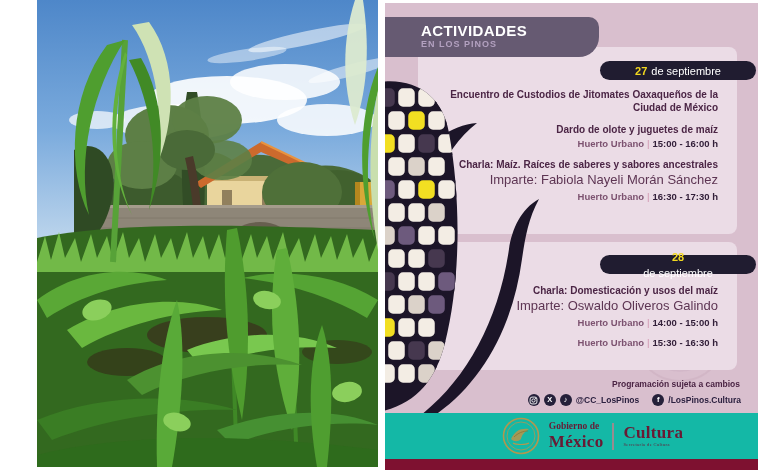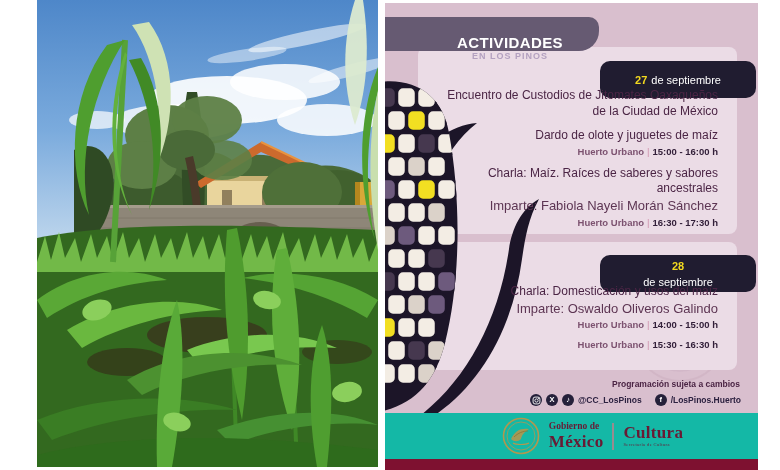--- a/index.html
+++ b/index.html
@@ -3,35 +3,35 @@
 <meta charset="utf-8">
 <style>
   html,body{margin:0;padding:0;background:#ffffff;}
   .stage{position:relative;width:780px;height:470px;background:#ffffff;overflow:hidden;
          font-family:"Liberation Sans",sans-serif;}
   
   .photo{position:absolute;left:37px;top:0;width:341px;height:467px;overflow:hidden;}
   .photo svg{display:block;width:100%;height:100%;}
   
   .poster{position:absolute;left:385px;top:3px;width:373px;height:410px;background:#d9bfce;overflow:hidden;}
-  .header-banner{position:absolute;left:0;top:14px;width:214px;height:34px;background:#665a72;
-    border-radius:0 10px 20px 0;box-sizing:border-box;padding:18px 0 0 36px;z-index:5;text-align:center;}
+  .header-banner{position:absolute;left:0;top:14px;width:214px;height:40px;background:#665a72;
+    border-radius:0 10px 20px 0;box-sizing:border-box;padding:6px 0 0 36px;z-index:5;}
   .header-title{font-size:15px;font-weight:bold;color:#ffffff;letter-spacing:.4px;line-height:1;}
   .header-sub{font-size:9px;font-weight:bold;color:#b3a1c0;letter-spacing:1px;margin-top:2px;line-height:1;}
   .card{position:absolute;background:#ebdce6;border-radius:8px;z-index:1;}
   .card1{left:33px;top:44px;width:319px;height:187px;}
   .card2{left:33px;top:239px;width:319px;height:128px;}
-  .date-pill{position:absolute;right:2px;height:37px;width:156px;background:#201c30;border-radius:10px;
+  .date-pill{position:absolute;right:2px;height:19px;width:156px;background:#201c30;border-radius:10px;
     color:#ffffff;font-size:11px;display:flex;align-items:center;justify-content:center;gap:4px;z-index:6;}
   .pill1{top:58px;} .pill2{top:252px;flex-direction:column;}
   .date-num{color:#f2d81f;font-weight:bold;}
   .events{position:absolute;text-align:right;width:280px;z-index:6;}
   .events1{right:40px;top:85px;} .events2{right:40px;top:281px;}
   .ev{margin-bottom:9px;}
-  .ev-title{font-size:12px;font-weight:normal;color:#4b2545;line-height:1.3;}
+  .ev-title{font-size:10px;font-weight:bold;color:#4b2545;line-height:1.3;}
   .ev-speaker{font-size:13px;color:#5d3553;line-height:1.3;margin-top:1px;}
   .ev-meta{font-size:9.5px;margin-top:2px;color:#7c5270;font-weight:bold;}
   .ev-meta .sep{color:#d093ae;margin:0 3px;font-weight:normal;}
   .ev-meta .time{color:#33203a;}
   .note{position:absolute;right:18px;top:376px;font-size:8.5px;font-weight:bold;color:#4b2444;z-index:6;}
   .social{position:absolute;right:17px;top:391px;display:flex;align-items:center;gap:4px;
     font-size:8.5px;font-weight:bold;color:#2c2140;z-index:6;}
   .sicon{width:12px;height:12px;border-radius:50%;background:#25203a;color:#fff;display:flex;
     align-items:center;justify-content:center;font-size:7.5px;line-height:1;flex:0 0 auto;}
   .sicon svg{display:block;}
@@ -294,21 +294,21 @@
         <svg width="9" height="9" viewBox="0 0 10 10">
             <rect x="1.2" y="1.2" width="7.6" height="7.6" rx="2.2" fill="none" stroke="#fff" stroke-width="1"></rect>
             <circle cx="5" cy="5" r="1.8" fill="none" stroke="#fff" stroke-width="1"></circle>
             <circle cx="7.4" cy="2.6" r=".7" fill="#fff"></circle>
           </svg>
       </span>
       <span class="sicon">X</span>
       <span class="sicon">♪</span>
       <span>@CC_LosPinos</span>
       <span class="sicon fb-gap">f</span>
-      <span>/LosPinos.Huerto</span>
+      <span>/LosPinos.Cultura</span>
     </div>
   </div>
 
   <div class="logo-strip">
     <div class="logo-inner">
       <svg width="38" height="38" viewBox="0 0 38 38">
         <circle cx="19" cy="19" r="17.5" fill="none" stroke="#b1974f" stroke-width="1.6"></circle>
         <circle cx="19" cy="19" r="14" fill="none" stroke="#b1974f" stroke-width=".8"></circle>
         <path d="M9,22 C13,14 18,11 27,12 C22,15 20,18 19,22 C16,25 12,25 9,22 Z" fill="#b1974f" opacity=".9"></path>
         <path d="M12,20 C16,16 21,14 26,14" fill="none" stroke="#8d7436" stroke-width=".8"></path>

